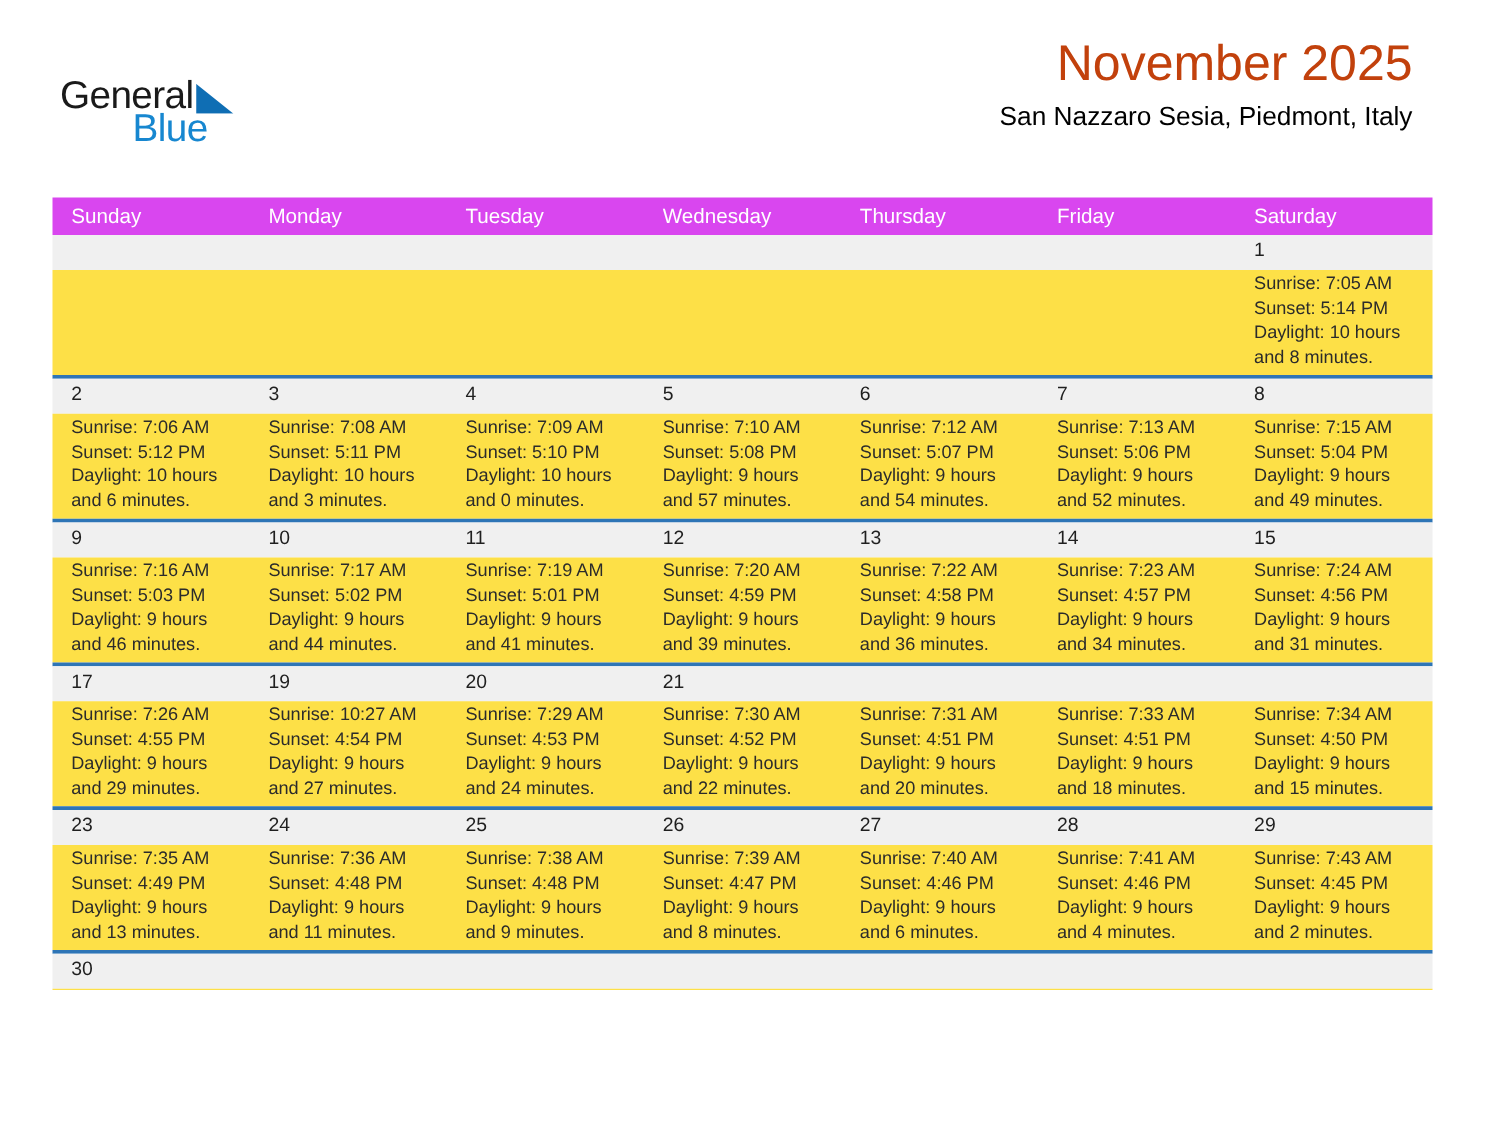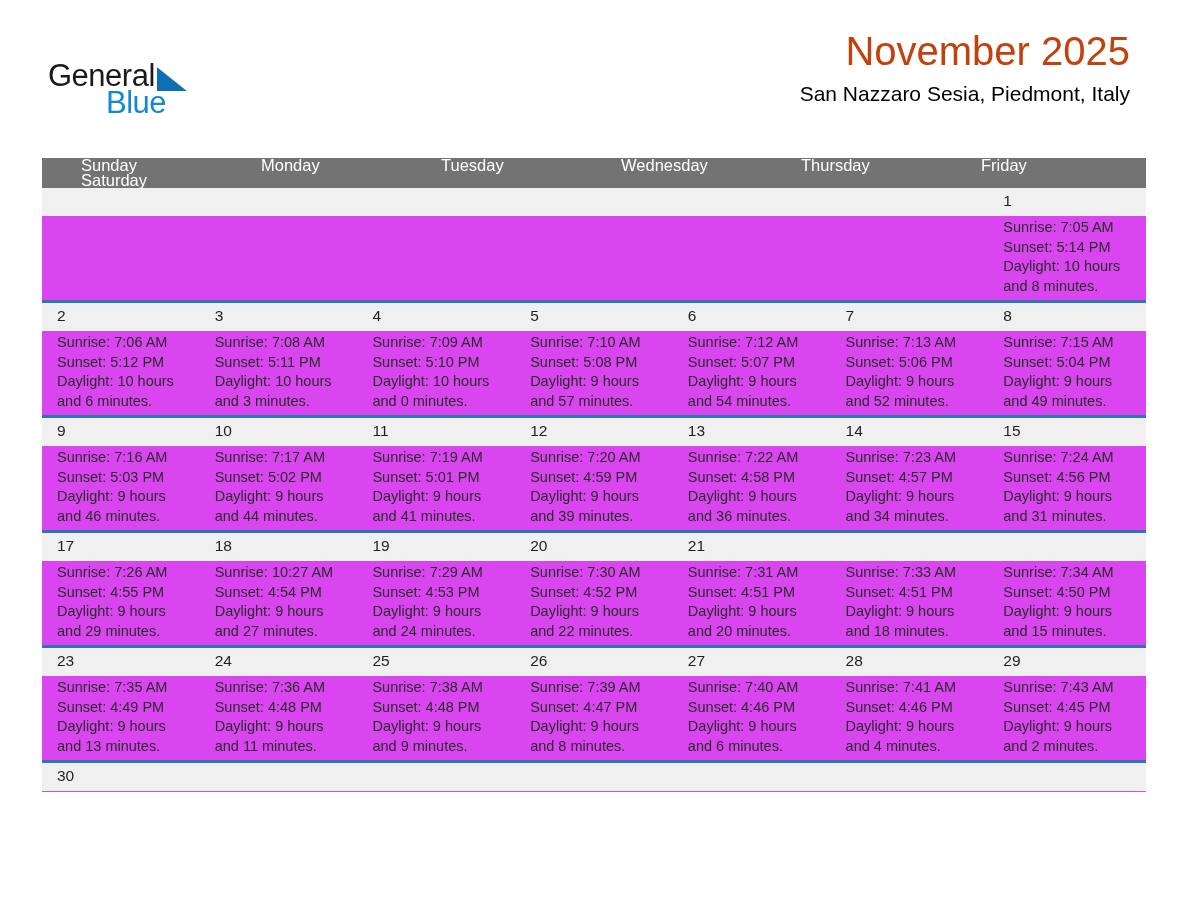--- a/index.html
+++ b/index.html
@@ -56,25 +56,24 @@
     font-size: 21px;
     font-weight: 400;
     color: #000;
     margin-top: 8px;
   }
 
   
   .cal { margin: 0 42px; }
   .cal-header {
     display: grid;
-    grid-template-columns: repeat(6, 1fr);
-    background: #737373;
+    grid-template-columns: repeat(7, 1fr);
+    background: #d946ef;
     height: 30px;
     align-items: center;
-    padding-left: 24px;
   }
   .cal-header .hcell {
     color: #ffffff;
     font-size: 16.5px;
     padding-left: 15px;
     white-space: nowrap;
     overflow: hidden;
   }
   .week { border-top: 3px solid #2e75b6; }
   .cal-body .week:first-child { border-top: none; }
@@ -85,21 +84,21 @@
     height: 28px;
   }
   .day-band .bcell {
     padding: 4px 0 0 15px;
     font-size: 15.5px;
     color: #1f1f1f;
   }
   .detail-band {
     display: grid;
     grid-template-columns: repeat(7, 1fr);
-    background: #d946ef;
+    background: #fde047;
     min-height: 79px;
   }
   .detail-band .dcell {
     padding: 2px 4px 4px 15px;
   }
   .detail-line {
     font-size: 14.5px;
     line-height: 19.5px;
     color: #2b2b2b;
     white-space: nowrap;
@@ -266,21 +265,20 @@
               <div class="detail-line">Sunrise: 7:24 AM</div>
               <div class="detail-line">Sunset: 4:56 PM</div>
               <div class="detail-line">Daylight: 9 hours</div>
               <div class="detail-line">and 31 minutes.</div>
             </div>
           </div>
         </div>
         <div class="week">
           <div class="day-band">
             <div class="bcell">17</div>
-            <div class="bcell">18</div>
             <div class="bcell">19</div>
             <div class="bcell">20</div>
             <div class="bcell">21</div>
           </div>
           <div class="detail-band">
             <div class="dcell">
               <div class="detail-line">Sunrise: 7:26 AM</div>
               <div class="detail-line">Sunset: 4:55 PM</div>
               <div class="detail-line">Daylight: 9 hours</div>
               <div class="detail-line">and 29 minutes.</div>

